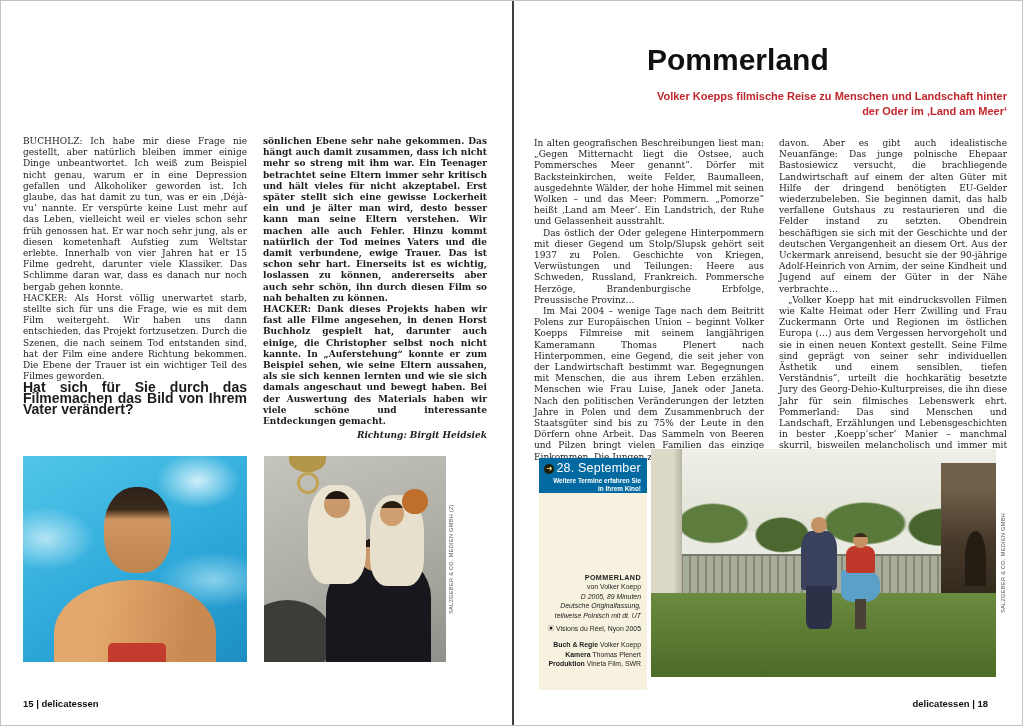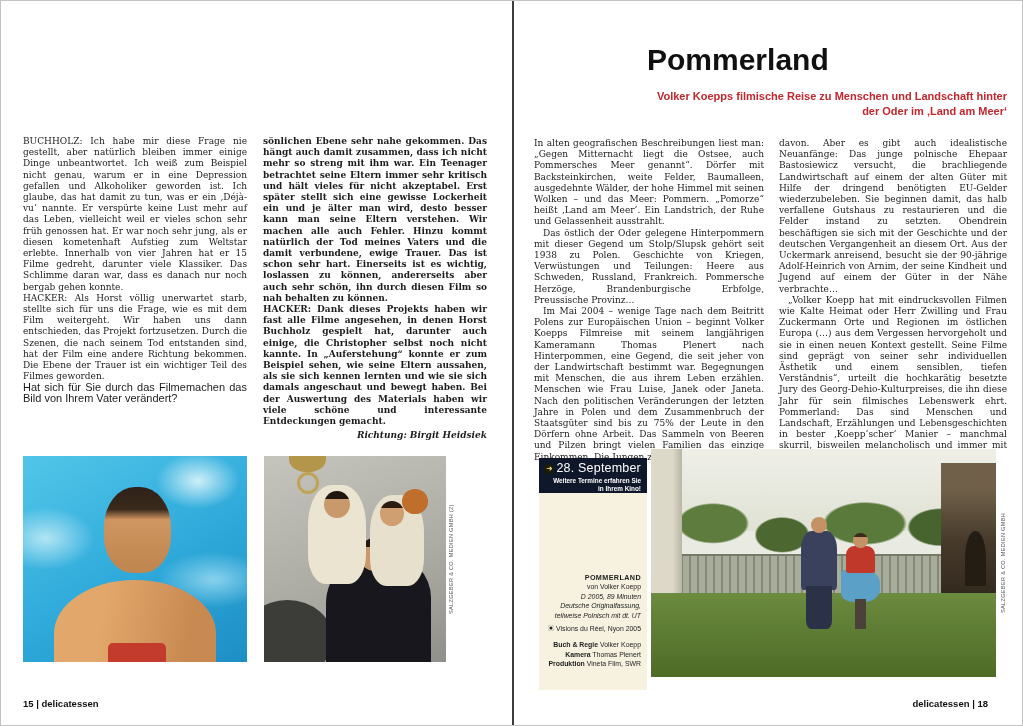--- a/index.html
+++ b/index.html
@@ -10,21 +10,21 @@
 
   
   .col{position:absolute;top:135px;width:224px;text-align:justify;
     font-size:9px;line-height:11.2px;}
   .col p{margin:0;}
   .col p.indent{text-indent:9px;}
   #lp-col1{left:22px;}
   #lp-col2{left:262px;font-weight:bold;}
   #rp-col1{left:533px;top:137px;width:230px;}
   #rp-col2{left:778px;top:137px;width:228px;}
-  .question{font-family:"Liberation Sans", sans-serif;font-weight:normal;font-size:11px;line-height:11px;}
+  .question{font-family:"Liberation Sans", sans-serif;font-weight:bold;font-size:14px;line-height:11px;}
   .interview-credit{font-style:italic;text-align:right;margin-top:3px !important;}
 
   
   .article-title{position:absolute;left:646px;top:42px;
     font-family:"Liberation Sans", sans-serif;font-weight:bold;font-size:30px;color:#101010;}
   .article-subtitle{position:absolute;left:648px;top:88px;width:358px;
     font-family:"Liberation Sans", sans-serif;font-weight:bold;font-size:11px;line-height:14.5px;}
 
   
   .datebox{position:absolute;left:538px;top:457px;width:108px;height:35px;
@@ -175,30 +175,30 @@
 
   <div class="pagefooter" id="footer-left">15 | delicatessen</div>
 
   <div class="gutter"></div>
 
   <div class="article-title">Pommerland</div>
   <div class="article-subtitle" style="color:#c1272d;text-align:right;">Volker Koepps filmische Reise zu Menschen und Landschaft hinter der Oder im ‚Land am Meer‘</div>
 
   <div class="col" id="rp-col1">
     <p>In alten geografischen Beschreibungen liest man: „Gegen Mitternacht liegt die Ostsee, auch Pommersches Meer genannt“. Dörfer mit Backsteinkirchen, weite Felder, Baumalleen, ausgedehnte Wälder, der hohe Himmel mit seinen Wolken – und das Meer: Pommern. „Pomorze“ heißt ‚Land am Meer‘. Ein Landstrich, der Ruhe und Gelassenheit ausstrahlt.</p>
-    <p class="indent">Das östlich der Oder gelegene Hinterpommern mit dieser Gegend um Stolp/Slupsk gehört seit 1938 zu Polen. Geschichte von Kriegen, Verwüstungen und Teilungen: Heere aus Schweden, Russland, Frankreich. Pommersche Herzöge, Brandenburgische Erbfolge, Preussische Provinz…</p>
+    <p class="indent">Das östlich der Oder gelegene Hinterpommern mit dieser Gegend um Stolp/Slupsk gehört seit 1937 zu Polen. Geschichte von Kriegen, Verwüstungen und Teilungen: Heere aus Schweden, Russland, Frankreich. Pommersche Herzöge, Brandenburgische Erbfolge, Preussische Provinz…</p>
     <p class="indent">Im Mai 2004 – wenige Tage nach dem Beitritt Polens zur Europäischen Union – beginnt Volker Koepps Filmreise mit seinem langjährigen Kameramann Thomas Plenert nach Hinterpommen, eine Gegend, die seit jeher von der Landwirtschaft bestimmt war. Begegnungen mit Menschen, die aus ihrem Leben erzählen. Menschen wie Frau Luise, Janek oder Janeta. Nach den politischen Veränderungen der letzten Jahre in Polen und dem Zusammenbruch der Staatsgüter sind bis zu 75% der Leute in den Dörfern ohne Arbeit. Das Sammeln von Beeren und Pilzen bringt vielen Familien das einzige Einkommen. Die Jungen ziehen</p>
   </div>
 
   <div class="col" id="rp-col2">
     <p>davon. Aber es gibt auch idealistische Neuanfänge: Das junge polnische Ehepaar Bastosiewicz versucht, die brachliegende Landwirtschaft auf einem der alten Güter mit Hilfe der dringend benötigten EU-Gelder wiederzubeleben. Sie beginnen damit, das halb verfallene Gutshaus zu restaurieren und die Felder instand zu setzten. Obendrein beschäftigen sie sich mit der Geschichte und der deutschen Vergangenheit an diesem Ort. Aus der Uckermark anreisend, besucht sie der 90-jährige Adolf-Heinrich von Arnim, der seine Kindheit und Jugend auf einem der Güter in der Nähe verbrachte…</p>
     <p class="indent">„Volker Koepp hat mit eindrucksvollen Filmen wie Kalte Heimat oder Herr Zwilling und Frau Zuckermann Orte und Regionen im östlichen Europa (…) aus dem Vergessen hervorgeholt und sie in einen neuen Kontext gestellt. Seine Filme sind geprägt von seiner sehr individuellen Ästhetik und einem sensiblen, tiefen Verständnis“, urteilt die hochkarätig besetzte Jury des Georg-Dehio-Kulturpreises, die ihn diese Jahr für sein filmisches Lebenswerk ehrt. Pommerland: Das sind Menschen und Landschaft, Erzählungen und Lebensgeschichten in bester ‚Koepp‘scher‘ Manier – manchmal skurril, bisweilen melancholisch und immer mit dem Gespür für das Nicht-Gesagte.</p>
   </div>
 
-  <div class="datebox" style="background:#0f172a;">
+  <div class="datebox" style="background:#0369a1;">
     <div class="dateline">
       <span class="arrow-icon">➜</span><span>28. September</span>
     </div>
     <div class="note">
       <div>Weitere Termine erfahren Sie</div>
       <div>in Ihrem Kino!</div>
     </div>
   </div>
 
   <div class="creambox" style="background:#f7f2e0;"></div>

